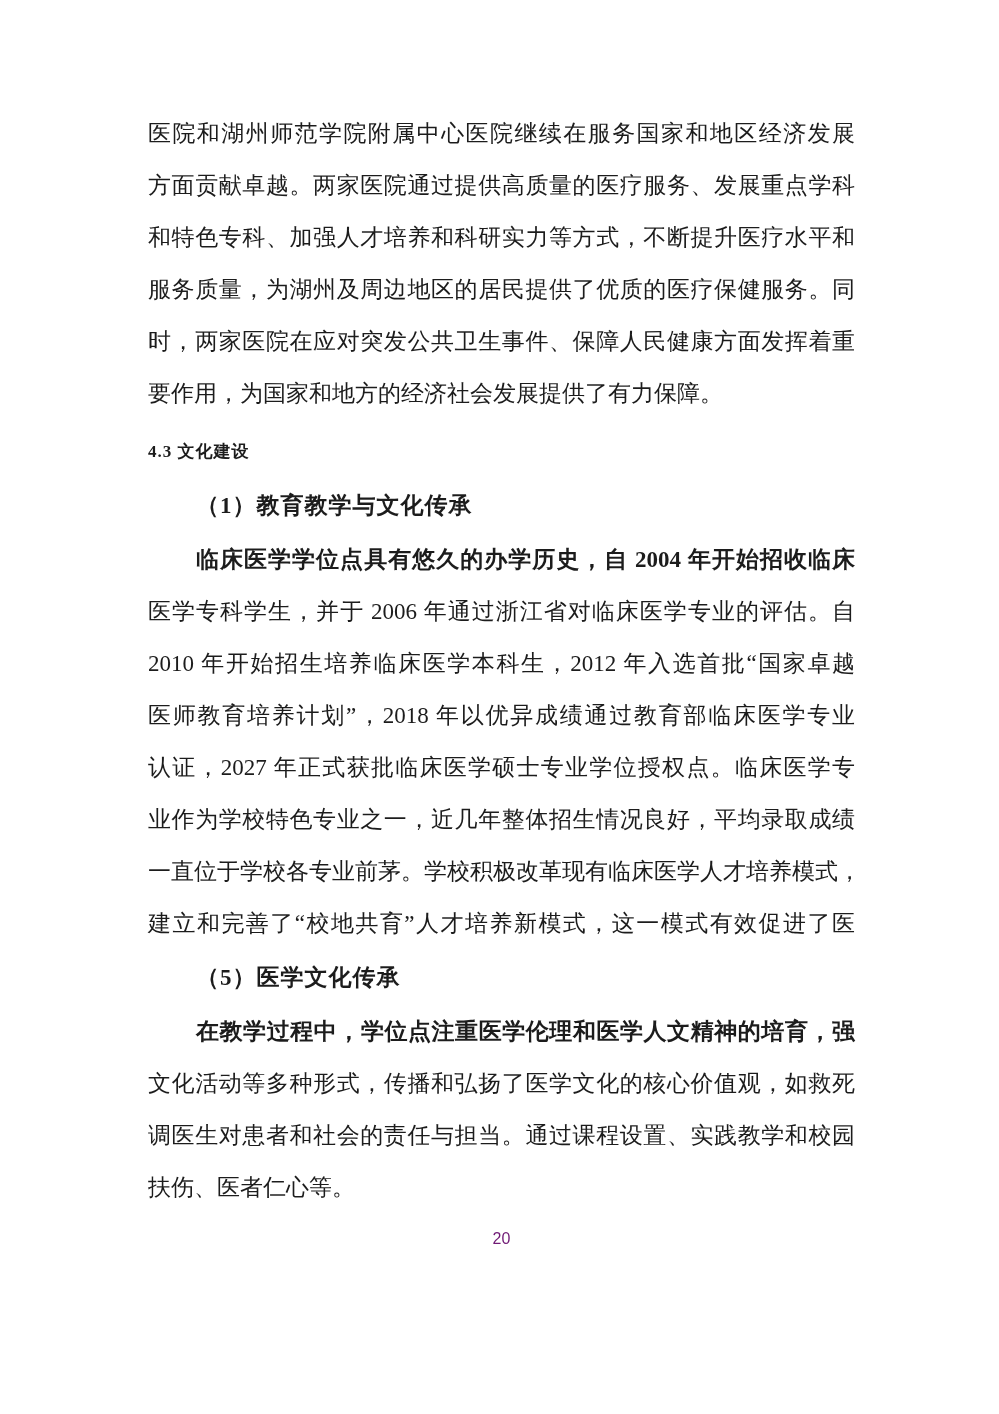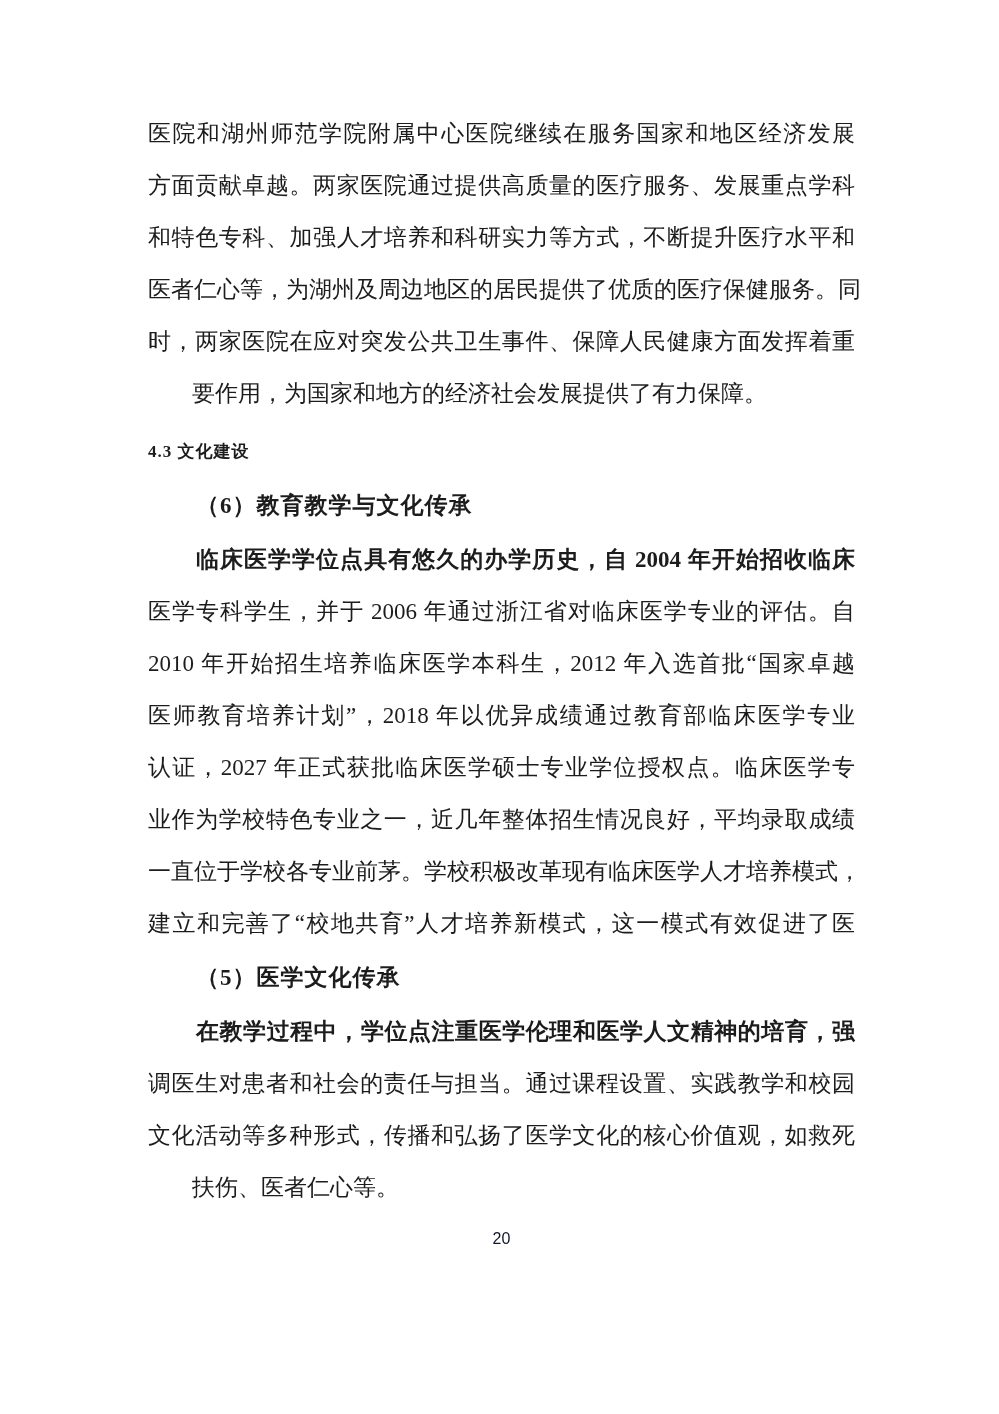--- a/index.html
+++ b/index.html
@@ -26,21 +26,20 @@
     margin: 0;
     font-size: 23px;
     line-height: 52px;
     text-align: justify;
     text-align-last: justify;
     text-justify: inter-character;
     white-space: nowrap;
   }
   .line.last {
     text-align-last: left;
-    margin-left: 44px;
   }
   .line.indent {
     text-indent: 48px;
     font-weight: bold;
   }
   .h43 {
     margin: 6px 0 0 0;
     font-size: 17px;
     font-weight: bold;
     line-height: 52px;
@@ -55,50 +54,50 @@
     letter-spacing: 1px;
   }
   .para-gap {
     margin-top: 2px;
   }
   .pagenum {
     margin-top: 16px;
     text-align: center;
     font-family: "Liberation Sans", "DejaVu Sans", sans-serif;
     font-size: 16px;
-    color: #0f172a;
+    color: #701a75;
   }
 </style>
 </head>
 <body>
 
 <div class="page">
 
   <p class="line">医院和湖州师范学院附属中心医院继续在服务国家和地区经济发展</p>
   <p class="line">方面贡献卓越。两家医院通过提供高质量的医疗服务、发展重点学科</p>
   <p class="line">和特色专科、加强人才培养和科研实力等方式，不断提升医疗水平和</p>
-  <p class="line">医者仁心等，为湖州及周边地区的居民提供了优质的医疗保健服务。同</p>
+  <p class="line">服务质量，为湖州及周边地区的居民提供了优质的医疗保健服务。同</p>
   <p class="line">时，两家医院在应对突发公共卫生事件、保障人民健康方面发挥着重</p>
   <p class="line last">要作用，为国家和地方的经济社会发展提供了有力保障。</p>
 
   <h2 class="h43">4.3 文化建设</h2>
 
-  <h3 class="sub">（6）教育教学与文化传承</h3>
+  <h3 class="sub">（1）教育教学与文化传承</h3>
 
   <p class="line indent para-gap">临床医学学位点具有悠久的办学历史，自 2004 年开始招收临床</p>
   <p class="line">医学专科学生，并于 2006 年通过浙江省对临床医学专业的评估。自</p>
   <p class="line">2010 年开始招生培养临床医学本科生，2012 年入选首批“国家卓越</p>
   <p class="line">医师教育培养计划”，2018 年以优异成绩通过教育部临床医学专业</p>
   <p class="line">认证，2027 年正式获批临床医学硕士专业学位授权点。临床医学专</p>
   <p class="line">业作为学校特色专业之一，近几年整体招生情况良好，平均录取成绩</p>
   <p class="line">一直位于学校各专业前茅。学校积极改革现有临床医学人才培养模式，</p>
   <p class="line">建立和完善了“校地共育”人才培养新模式，这一模式有效促进了医</p>
 
   <h3 class="sub">（5）医学文化传承</h3>
 
   <p class="line indent para-gap">在教学过程中，学位点注重医学伦理和医学人文精神的培育，强</p>
+  <p class="line">文化活动等多种形式，传播和弘扬了医学文化的核心价值观，如救死</p>
   <p class="line">调医生对患者和社会的责任与担当。通过课程设置、实践教学和校园</p>
-  <p class="line">文化活动等多种形式，传播和弘扬了医学文化的核心价值观，如救死</p>
   <p class="line last">扶伤、医者仁心等。</p>
 
   <div class="pagenum">20</div>
 
 </div>
 
 </body></html>

